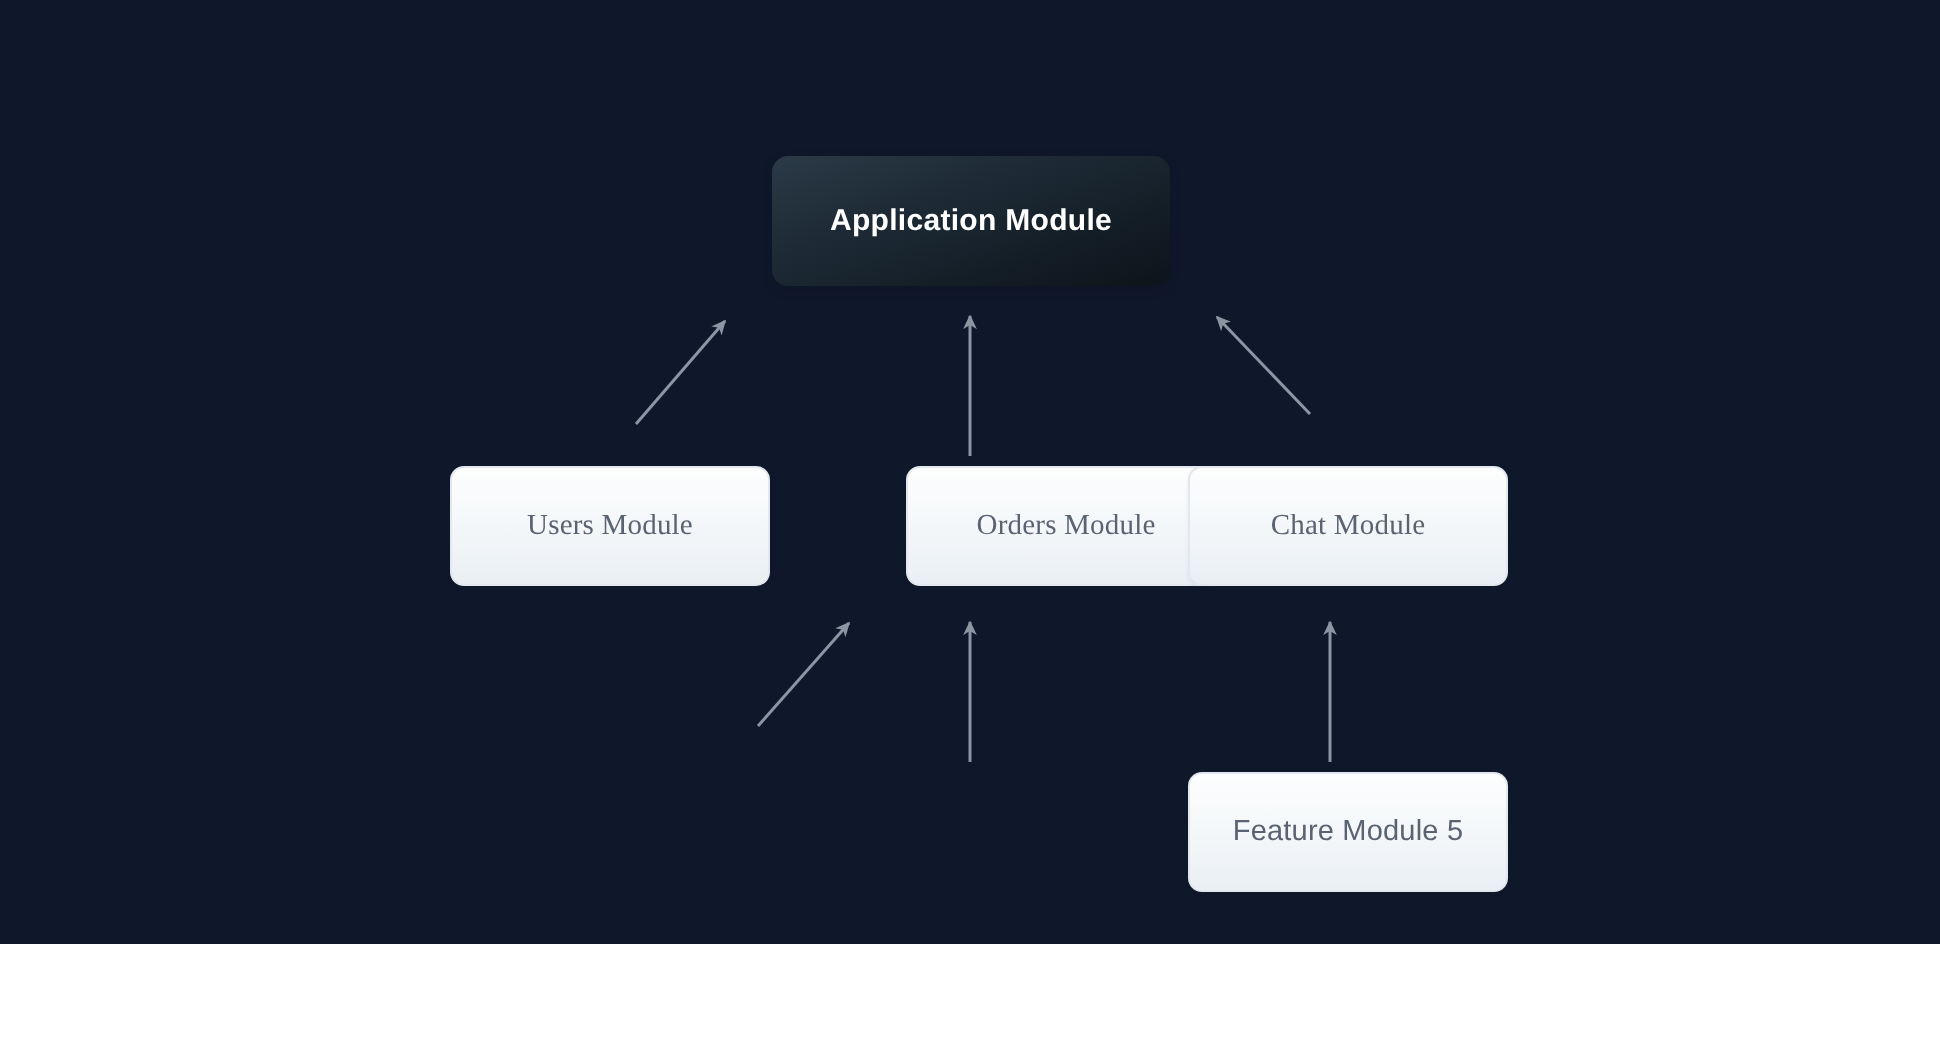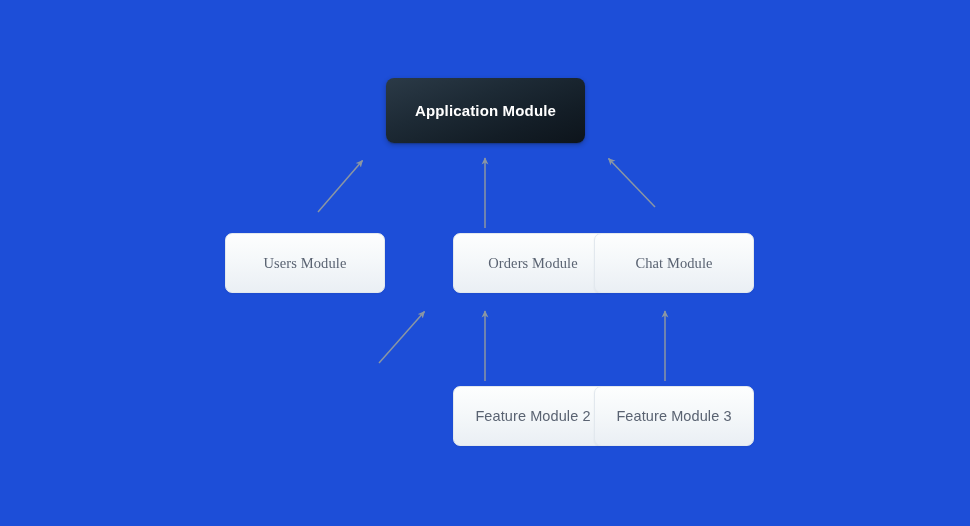--- a/index.html
+++ b/index.html
@@ -9,23 +9,23 @@
   }
   body {
     width: 970px;
     height: 526px;
     font-family: "Liberation Sans", sans-serif;
     -webkit-font-smoothing: antialiased;
   }
   #canvas {
     position: relative;
     width: 970px;
-    height: 526px;
+    height: 472px;
     overflow: hidden;
-    background: #1d4ed8;
+    background: #0f172a;
   }
   #arrow-layer {
     position: absolute;
     left: 0;
     top: 0;
     width: 970px;
     height: 526px;
     pointer-events: none;
   }
   .node {
@@ -102,20 +102,17 @@
   <div class="node node-box row-mid col-l">
     <span class="node-label">Users Module</span>
   </div>
   <div class="node node-box row-mid col-c">
     <span class="node-label">Orders Module</span>
   </div>
   <div class="node node-box row-mid col-r">
     <span class="node-label">Chat Module</span>
   </div>
 
-  <div class="node node-box row-leaf col-c">
-    <span class="node-label">Feature Module 2</span>
-  </div>
   <div class="node node-box row-leaf col-r">
-    <span class="node-label">Feature Module 3</span>
+    <span class="node-label">Feature Module 5</span>
   </div>
 
 </div>
 
 </body></html>

